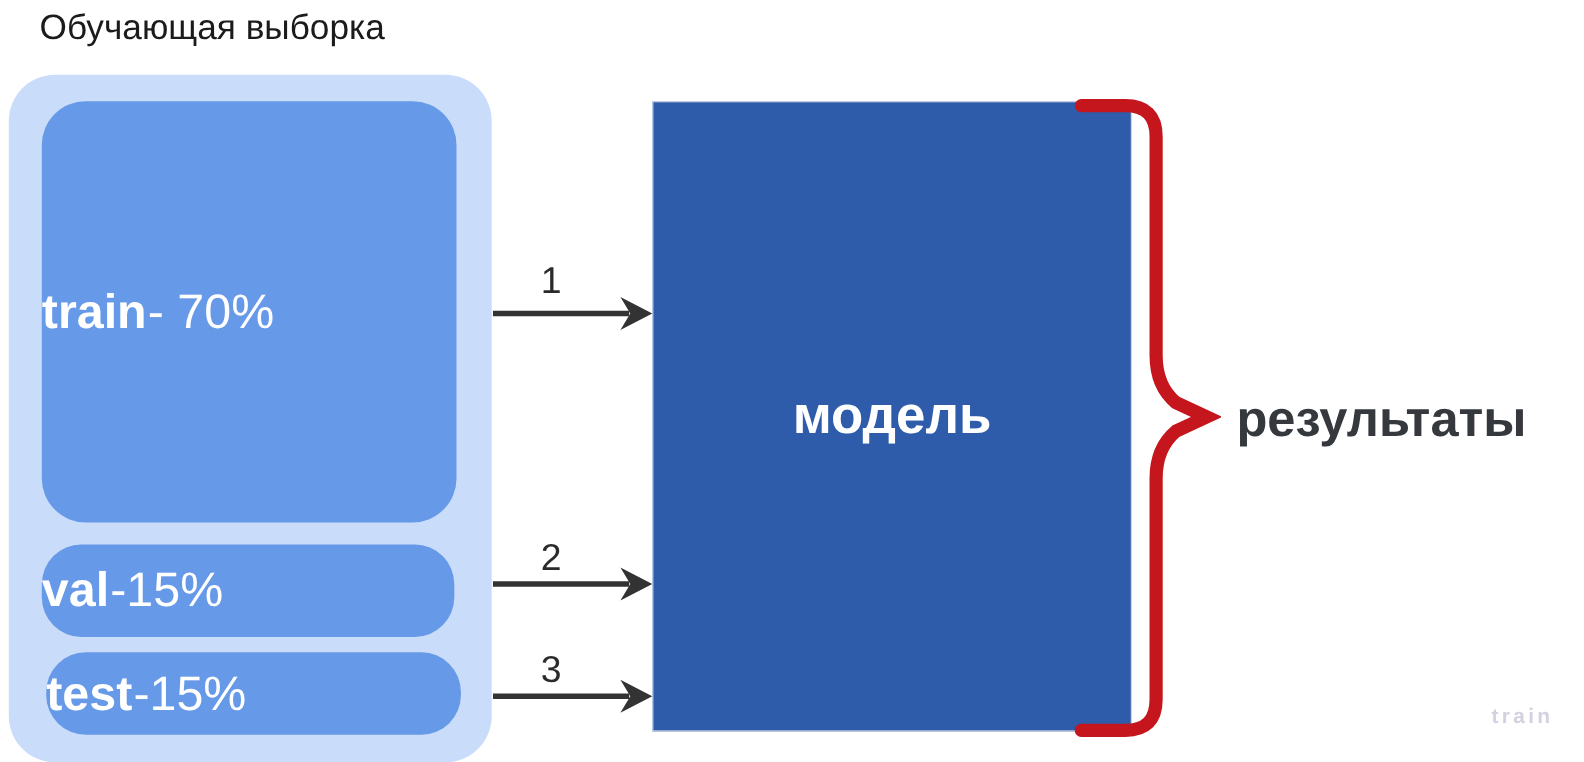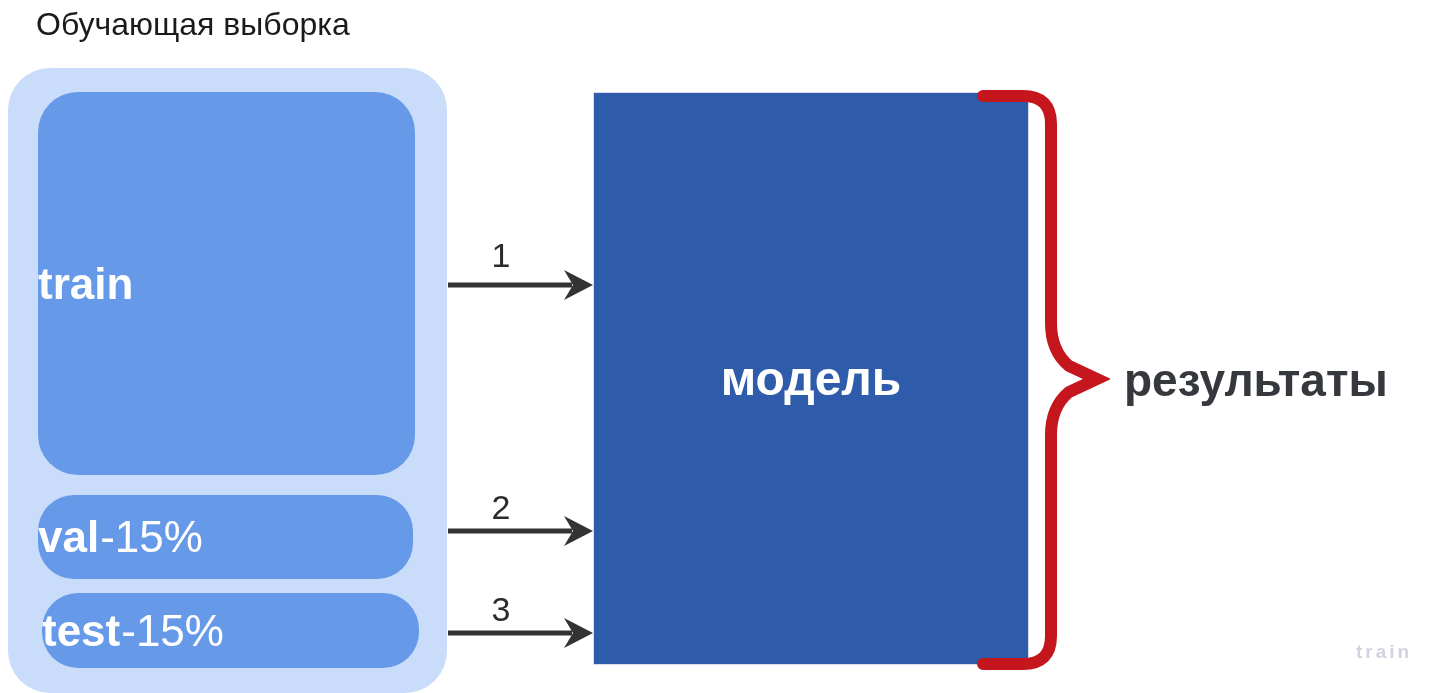--- a/index.html
+++ b/index.html
@@ -74,20 +74,21 @@
 </style>
 </head>
 <body>
 
 <div class="abs diagram-title">Обучающая выборка</div>
 
 <div class="abs sample-container"></div>
 
 <div class="abs sample-box box-train">
   <span class="name">train</span>
+  <span class="share">- 70%</span>
 </div>
 
 <div class="abs sample-box box-val">
   <span class="name">val</span>
   <span class="share">-15%</span>
 </div>
 
 <div class="abs sample-box box-test">
   <span class="name">test</span>
   <span class="share">-15%</span>

